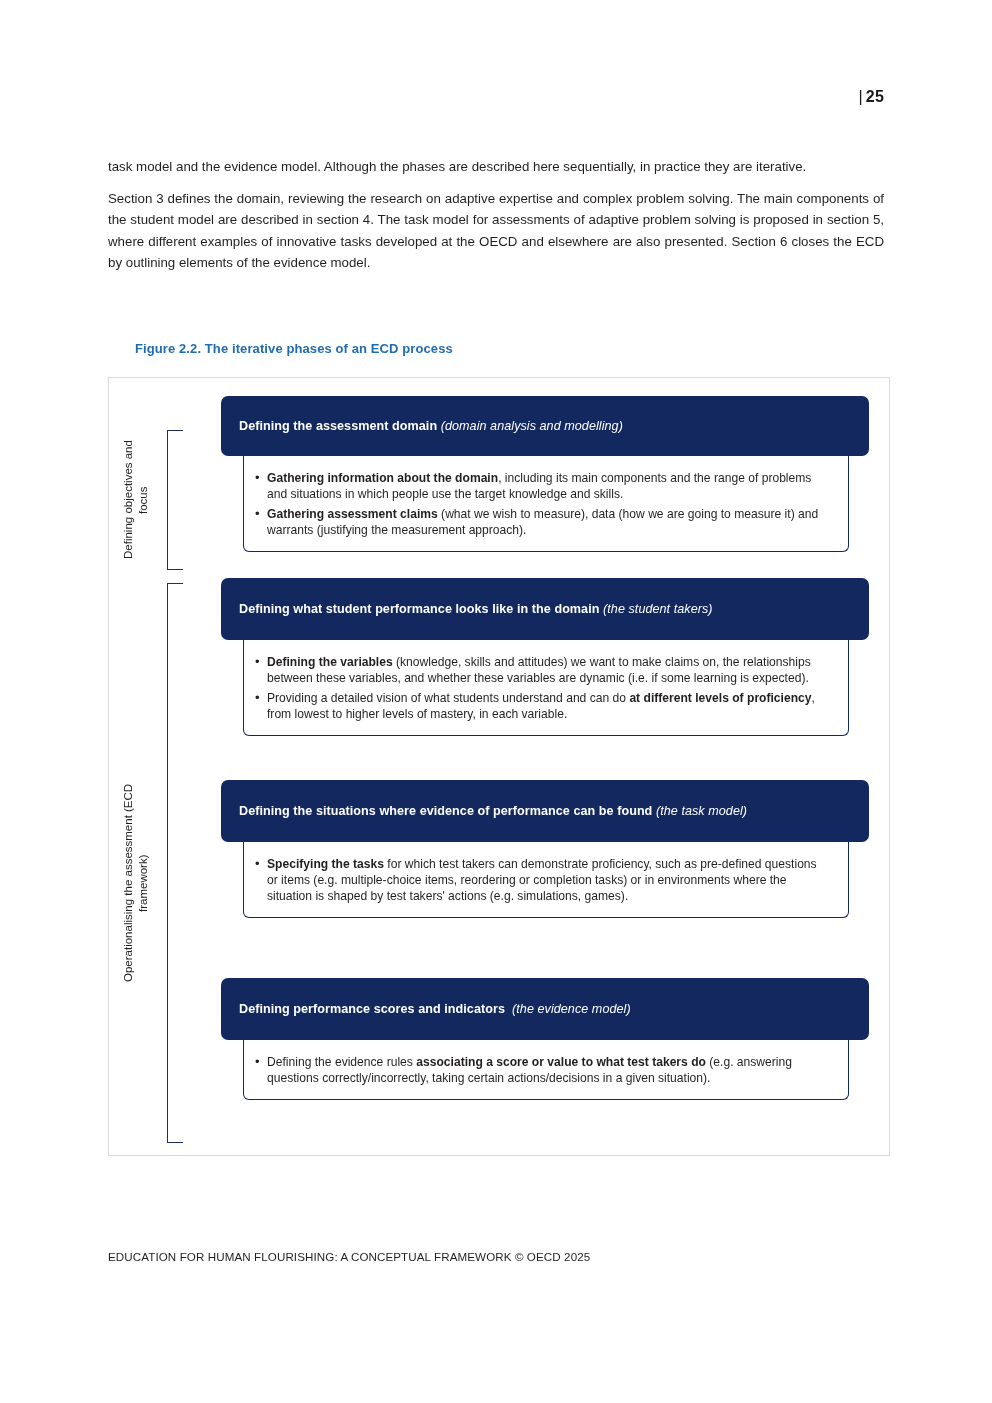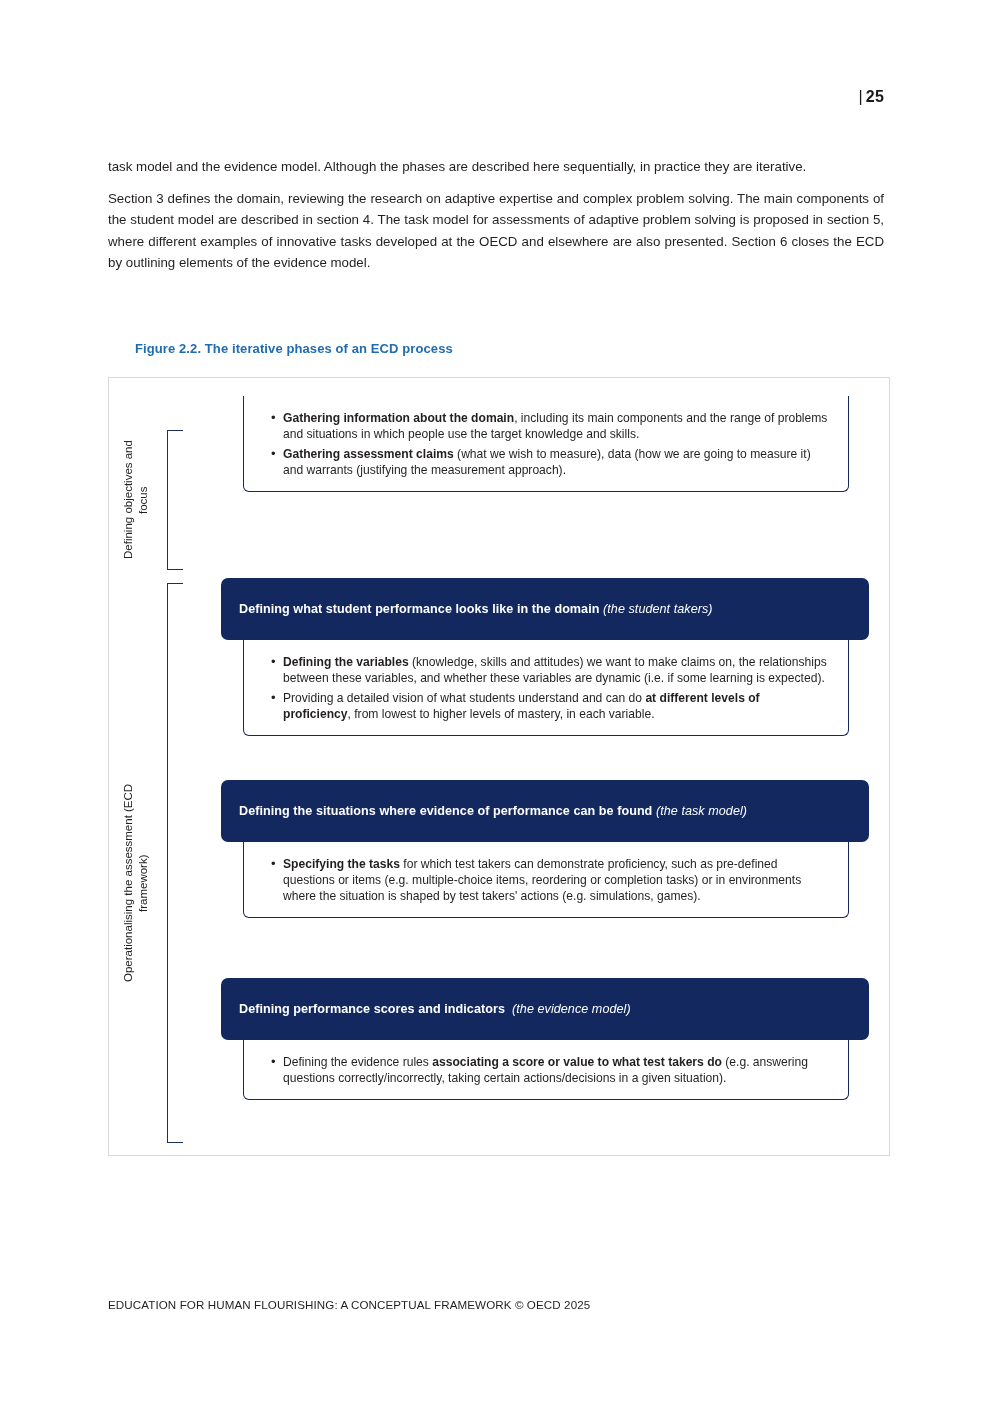--- a/index.html
+++ b/index.html
@@ -126,21 +126,21 @@
   }
   .phase-header .ital {
     font-weight: normal;
     font-style: italic;
   }
   .phase-body {
     border: 1.4px solid #12285f;
     border-top: none;
     border-radius: 0 0 6px 6px;
     margin: 0 20px 0 22px;
-    padding: 14px 18px 13px 26px;
+    padding: 14px 18px 13px 10px;
     box-sizing: border-box;
   }
   .bullets {
     list-style: none;
     margin: 0;
     padding: 0;
   }
   .bullets li {
     position: relative;
     padding-left: 13px;
@@ -167,21 +167,20 @@
 
   .phase-1 .phase-header { min-height: 60px; }
   
   .footer {
     position: absolute;
     left: 108px;
     top: 1250px;
     font-size: 11.6px;
     color: #231f20;
     letter-spacing: 0.1px;
-    margin-top: 48px;
   }
 </style>
 </head>
 <body>
 
 <div class="page">
 
   <div class="page-header">
     <span class="bar">|</span><span>25</span>
   </div>
@@ -195,20 +194,23 @@
 
   <div class="figure-box">
 
     <div class="vlabel vlabel-1">Defining objectives and focus</div>
     <div class="vlabel vlabel-2">Operationalising the assessment (ECD framework)</div>
 
     <div class="bracket bracket-1"></div>
     <div class="bracket bracket-2"></div>
 
     <div class="phase phase-1">
+      <div class="phase-header">
+        <span><span>Defining the assessment domain</span> <span class="ital">(domain analysis and modelling)</span></span>
+      </div>
       <div class="phase-body">
         <ul class="bullets">
           <li><b>Gathering information about the domain</b>, including its main components and the range of problems and situations in which people use the target knowledge and skills.</li>
           <li><b>Gathering assessment claims</b> (what we wish to measure), data (how we are going to measure it) and warrants (justifying the measurement approach).</li>
         </ul>
       </div>
     </div>
 
     <div class="phase phase-2">
       <div class="phase-header">

